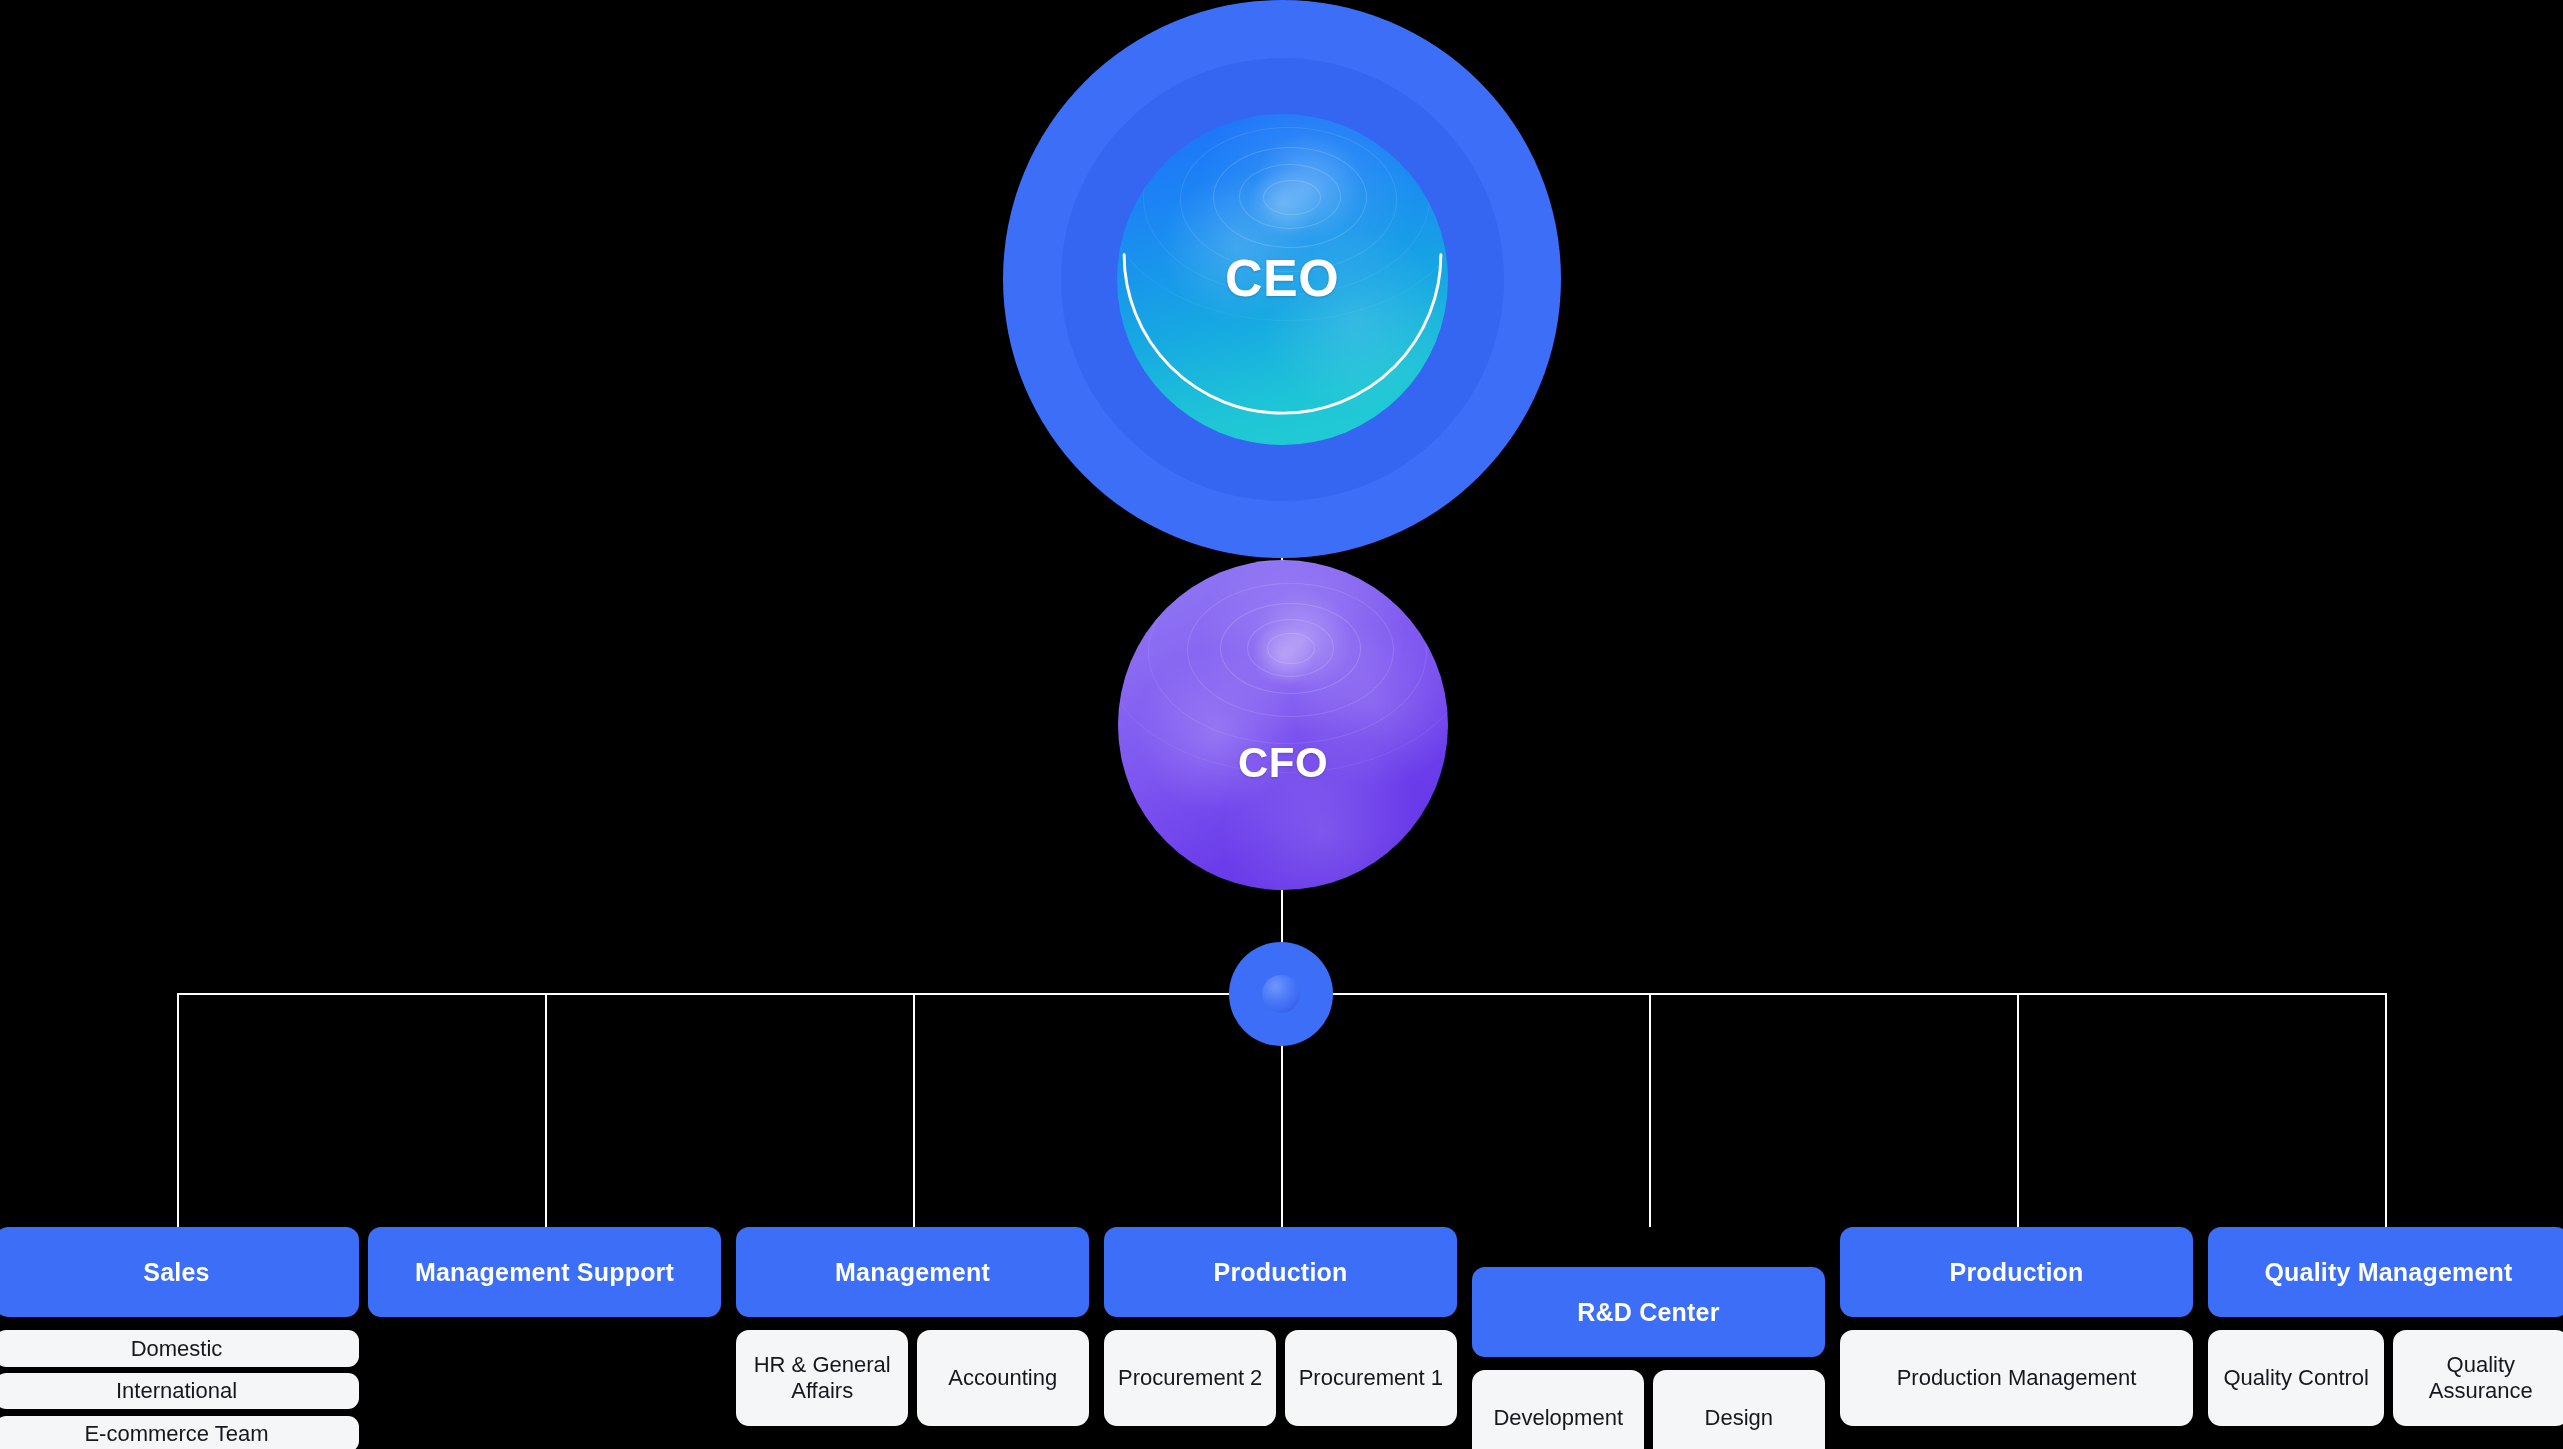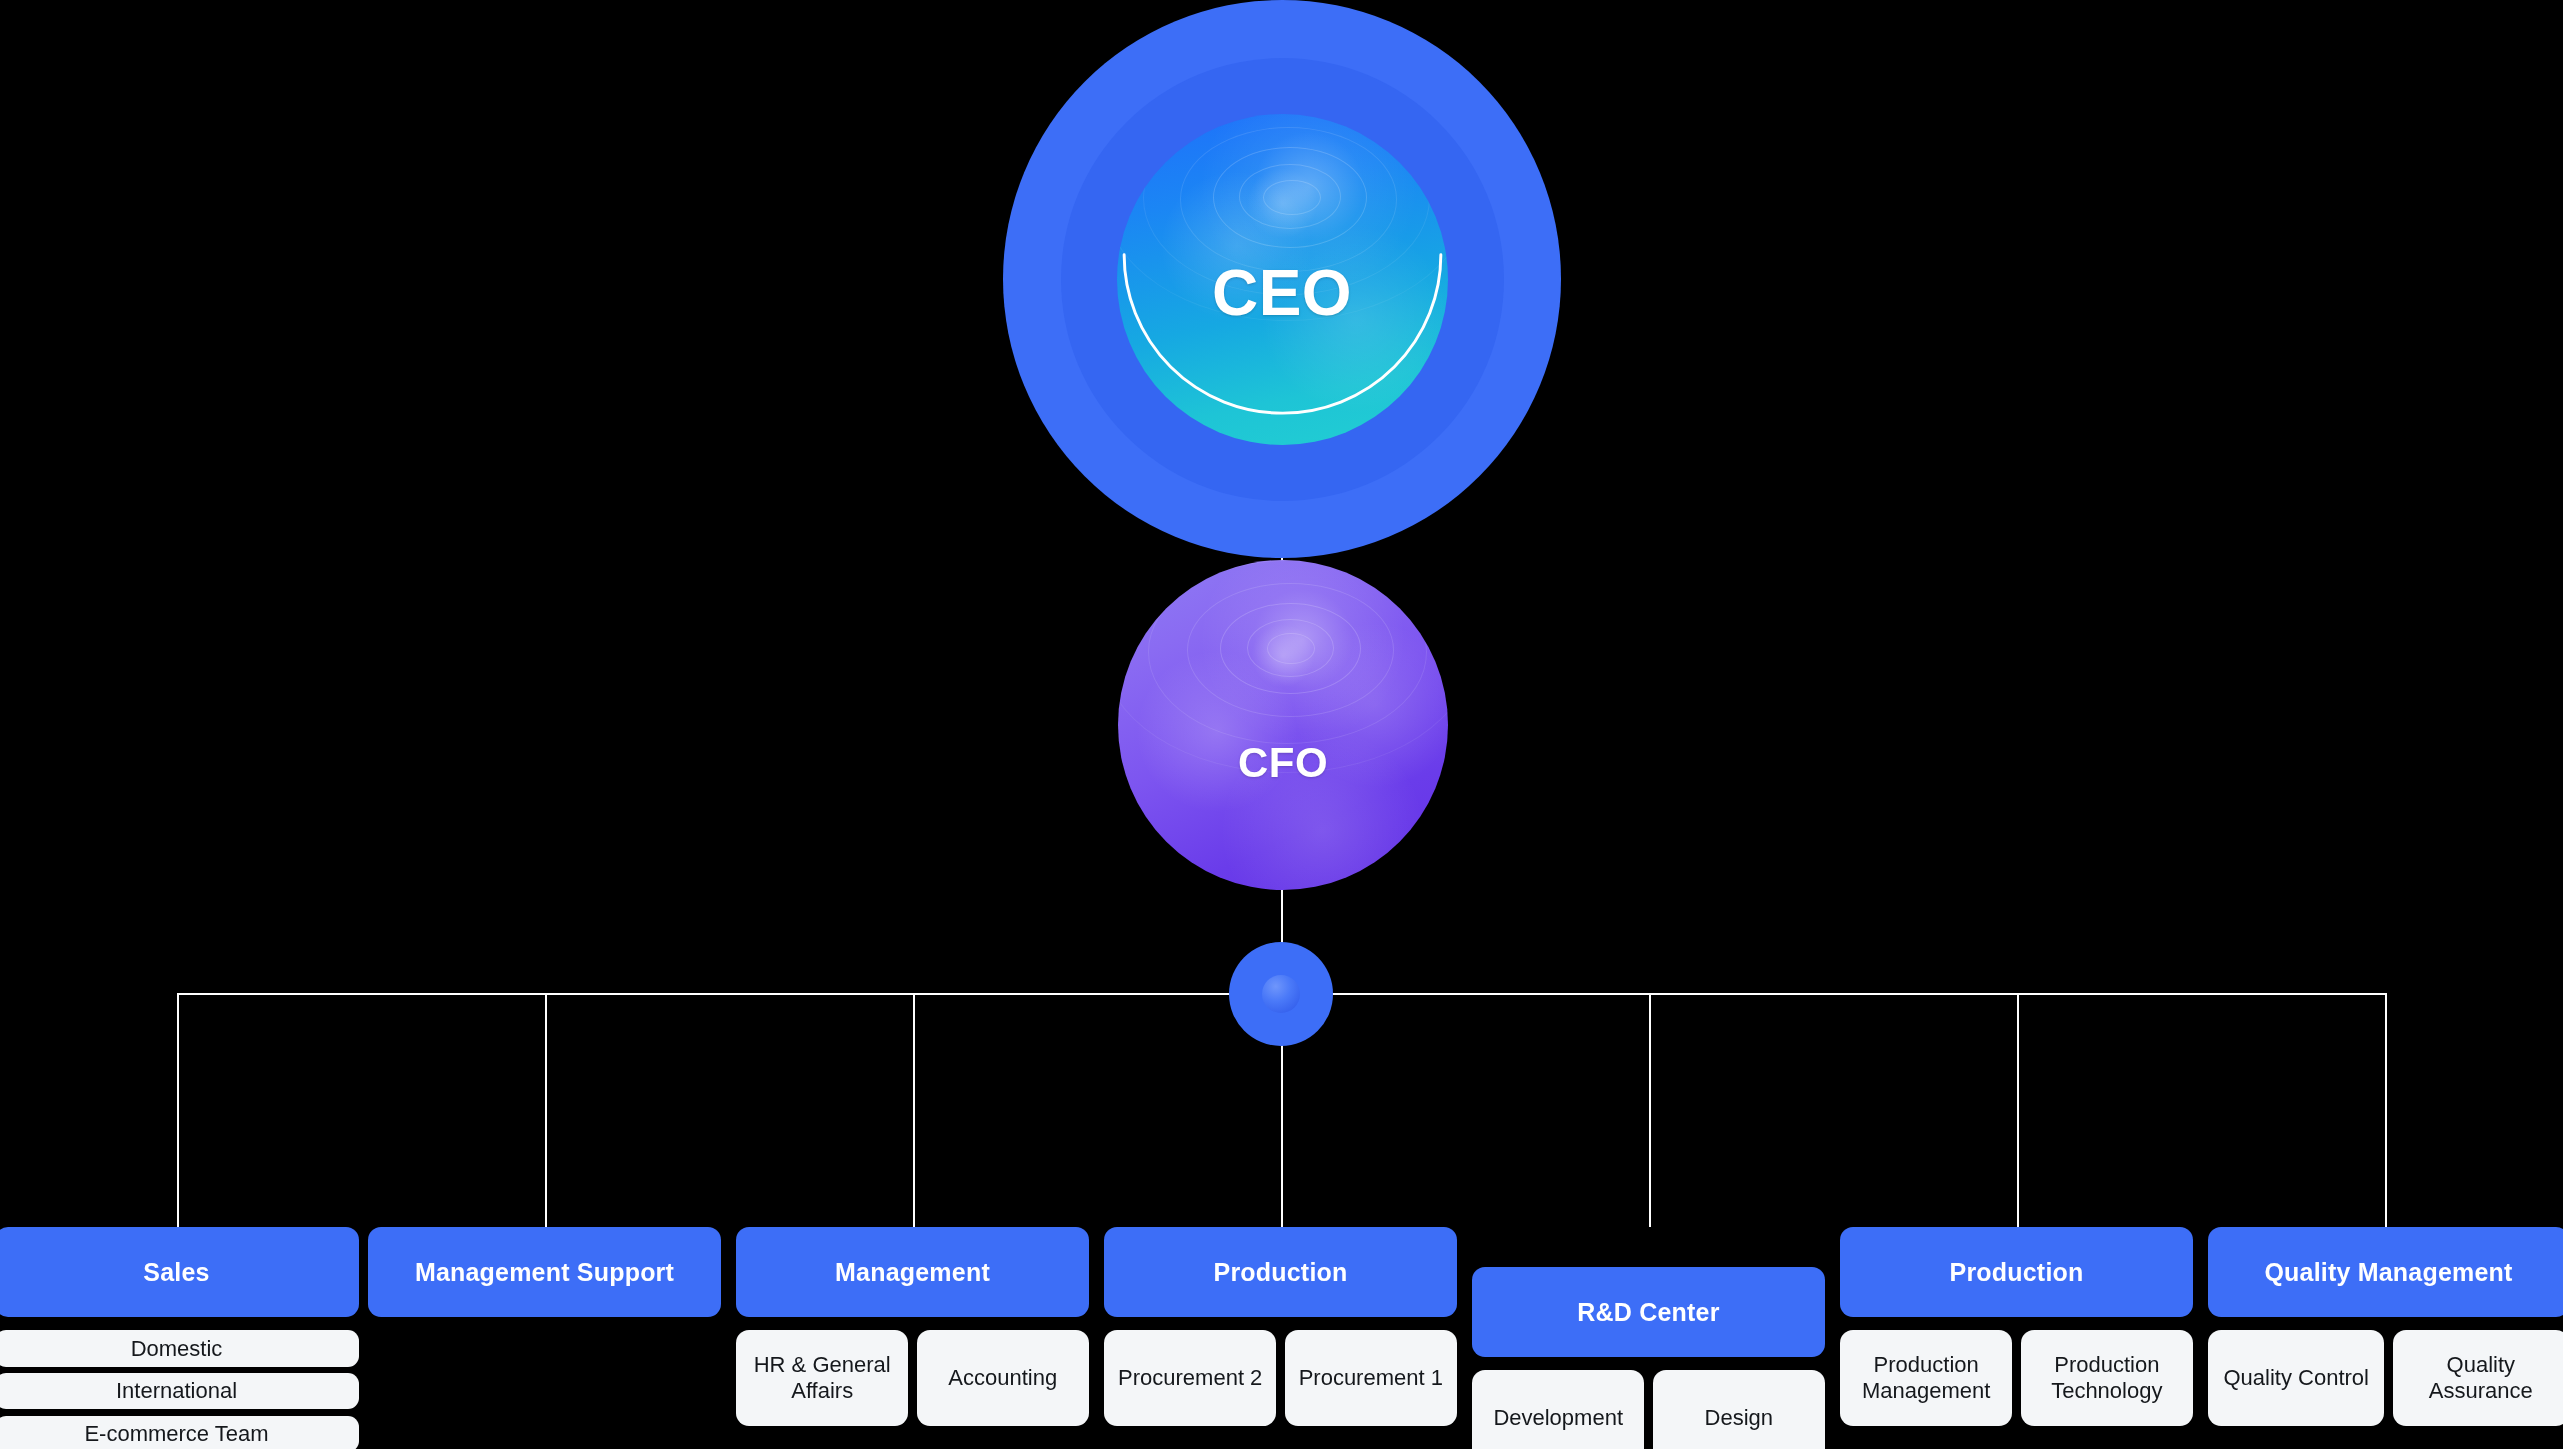--- a/index.html
+++ b/index.html
@@ -74,22 +74,22 @@
   .node-label {
     position: absolute;
     left: 0; right: 0;
     text-align: center;
     color: #ffffff;
     font-weight: bold;
     letter-spacing: 0.5px;
     text-shadow: 0 0.9px 2.7px rgba(0,0,0,0.18);
   }
   #ceo-label {
-    top: 256px;
-    font-size: 64px;
+    top: 248px;
+    font-size: 52px;
   }
 
   
   #cfo-node {
     position: absolute;
     left: 1118px;
     top: 560px;
     width: 330px;
     height: 330px;
   }
@@ -285,21 +285,20 @@
       <div class="sub-wrap">
         <div class="sub-box">Development</div>
         <div class="sub-box">Design</div>
       </div>
     </div>
 
     <div class="dept-col" style="left:1840px; width:353px;">
       <div class="dept-header">Production</div>
       <div class="sub-wrap">
         <div class="sub-box">Production Management</div>
-        <div class="sub-box">Production Technology</div>
       </div>
     </div>
 
     <div class="dept-col" style="left:2208px; width:361px;">
       <div class="dept-header">Quality Management</div>
       <div class="sub-wrap">
         <div class="sub-box">Quality Control</div>
         <div class="sub-box">Quality Assurance</div>
       </div>
     </div>

